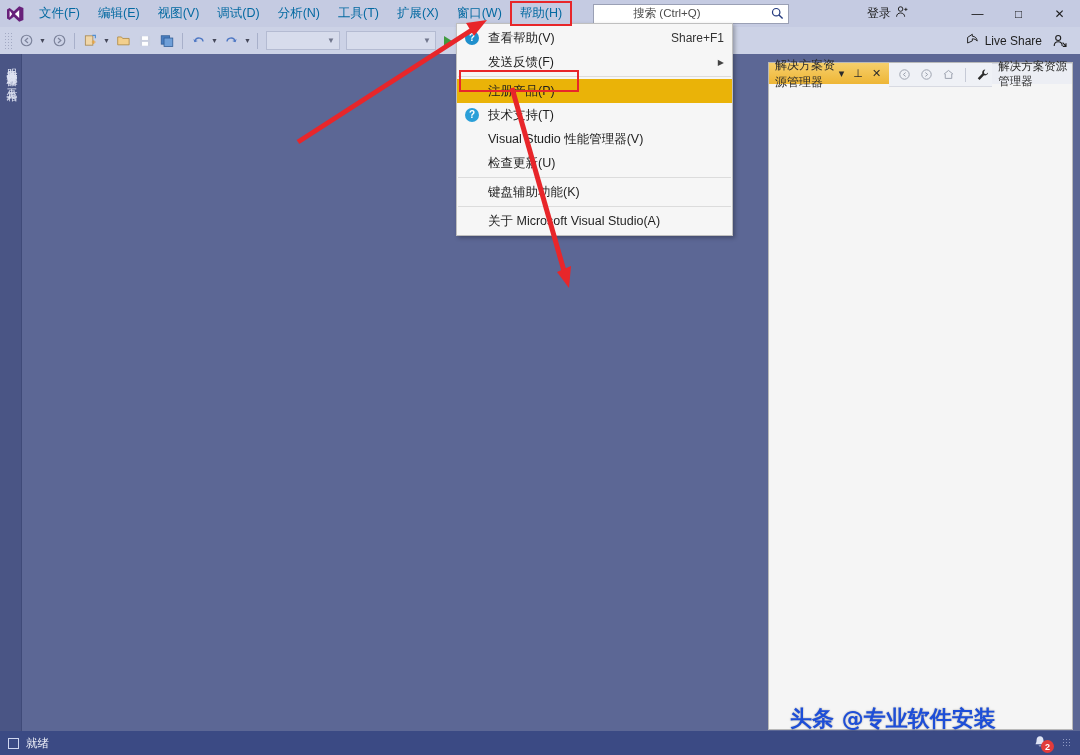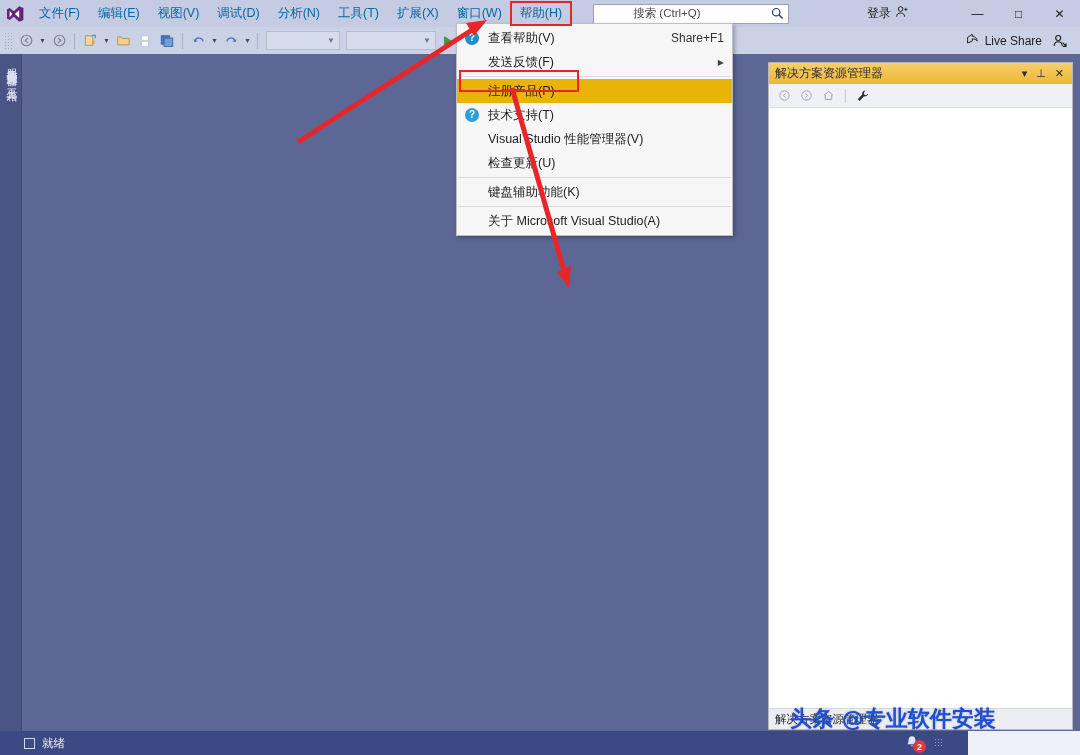--- a/index.html
+++ b/index.html
@@ -125,21 +125,21 @@
     letter-spacing: 1px;
     white-space: nowrap;
   }
 
   
   .solexp {
     position: absolute; left: 768px; top: 62px;
     width: 305px; height: 668px;
     background: #f5f5f5;
     border: 1px solid #b9b9b9;
-    display: flex; flex-direction: column;
+    display: flex; flex-direction: row;
   }
   .solexp-title {
     height: 21px; background: #f2c14e;
     background: linear-gradient(#f6cf6b, #eeb636);
     display: flex; align-items: center;
     padding: 0 4px 0 6px;
     font-size: 12px; color: #2b2b2b;
   }
   .solexp-title .t-actions {
     margin-left: auto; display: flex; align-items: center; gap: 9px;
@@ -216,24 +216,24 @@
   
   .arrows {
     position: absolute; left: 0; top: 0;
     width: 1080px; height: 755px;
     pointer-events: none; z-index: 60;
   }
 
   
   .statusbar {
     position: absolute; left: 0; bottom: 0;
-    width: 968px; height: 24px;
+    width: 1080px; height: 24px;
     background: #3b4a84;
     display: flex; align-items: center;
-    padding: 0 24px;
+    padding: 0 8px;
   }
   .sb-left { display: flex; align-items: center; gap: 7px; }
   .sb-sq {
     width: 11px; height: 11px; border: 1.5px solid #cfd6ef;
   }
   .sb-text { font-size: 11.5px; color: #f0f2fa; }
   .sb-right { margin-left: auto; display: flex; align-items: center; gap: 10px; }
   .bell-wrap { position: relative; width: 20px; height: 18px; }
   .badge {
     position: absolute; right: -2px; bottom: -1px;

